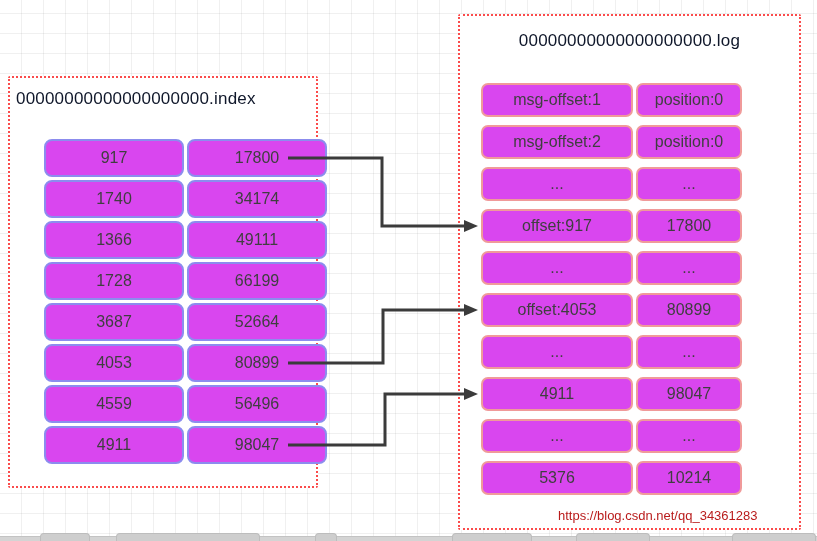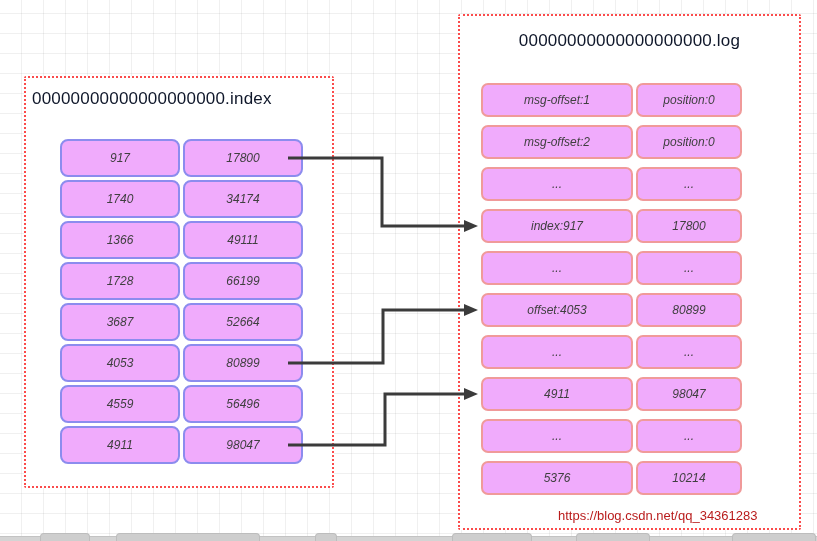--- a/index.html
+++ b/index.html
@@ -13,48 +13,47 @@
     background-size:22px 20px;
     background-position:-1px -7px;
   }
   .box{
     position:absolute;
     border:2px dotted #fb4b4b;
     background:#ffffff;
     border-radius:2px;
     box-sizing:border-box;
   }
-  .box-left{left:24px;top:76px;width:310px;height:412px;}
+  .box-left{left:8px;top:76px;width:310px;height:412px;}
   .box-right{left:458px;top:14px;width:343px;height:516px;}
   .box-title{
     position:absolute;
     color:#0f172a;
     font-size:17px;
     white-space:nowrap;
     letter-spacing:0.2px;
   }
   .box-left .box-title{left:6px;top:11px;}
   .box-right .box-title{left:0;right:0;top:15px;text-align:center;}
   .rows{position:absolute;}
   .box-left .rows{left:34px;top:61px;}
   .box-right .rows{left:21px;top:67px;}
   .row{display:flex;}
   .box-left .row{margin-bottom:3px;}
   .box-right .row{margin-bottom:8px;}
   .cell{
     box-sizing:border-box;
     display:flex;align-items:center;justify-content:center;
-    background:#f0abfc;
+    background:#d946ef;
     color:#3f3f3f;
-    font-size:12px;
+    font-size:16px;
     white-space:nowrap;
-    font-style:italic;
   }
   .icell{
-    width:120px;height:38px;
+    width:140px;height:38px;
     border:2px solid #8c8cee;
     border-radius:8px;
     margin-right:3px;
   }
   .lcell{
     height:34px;
     border:2px solid #f09a9a;
     border-radius:7px;
     margin-right:3px;
   }
@@ -129,21 +128,21 @@
     </div>
     <div class="row">
       <div class="cell lcell c1">msg-offset:2</div>
       <div class="cell lcell c2">position:0</div>
     </div>
     <div class="row">
       <div class="cell lcell c1">...</div>
       <div class="cell lcell c2">...</div>
     </div>
     <div class="row">
-      <div class="cell lcell c1">index:917</div>
+      <div class="cell lcell c1">offset:917</div>
       <div class="cell lcell c2">17800</div>
     </div>
     <div class="row">
       <div class="cell lcell c1">...</div>
       <div class="cell lcell c2">...</div>
     </div>
     <div class="row">
       <div class="cell lcell c1">offset:4053</div>
       <div class="cell lcell c2">80899</div>
     </div>

